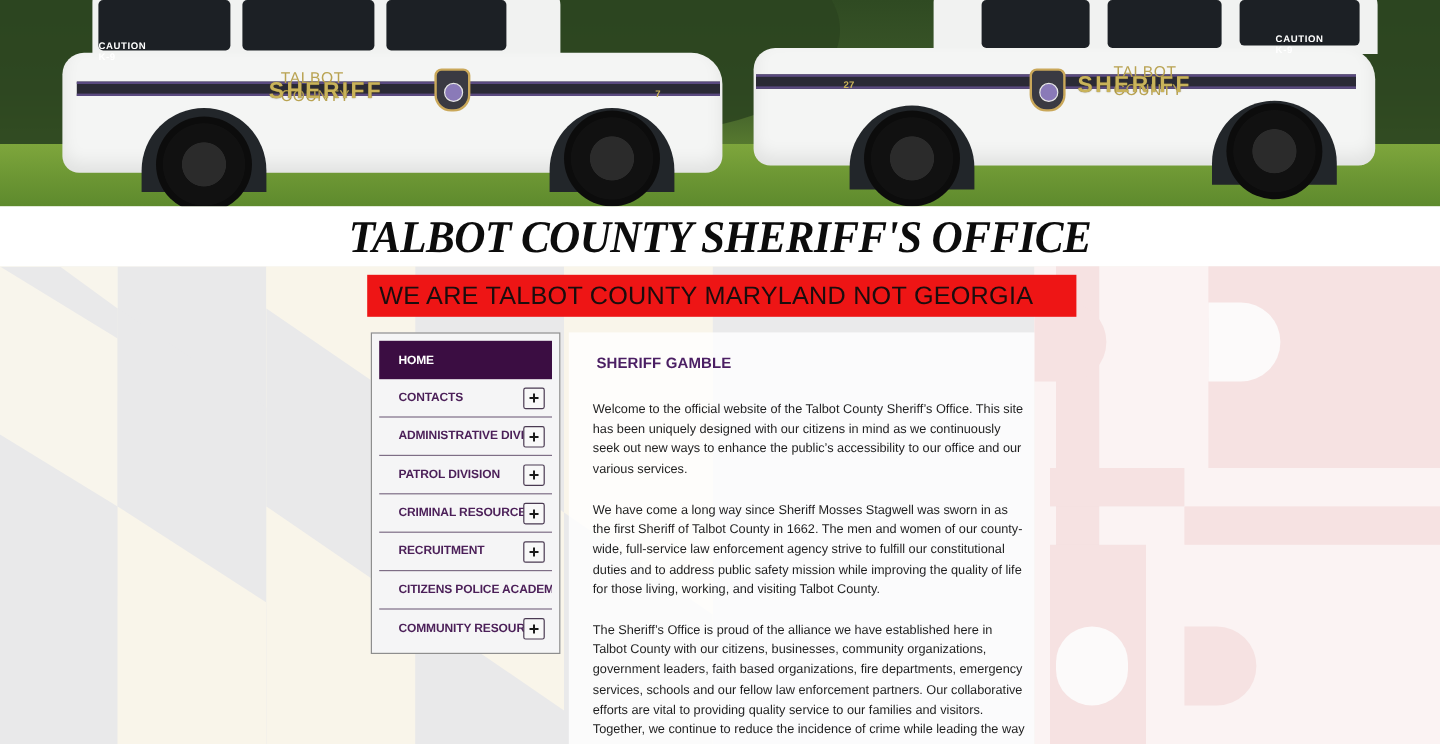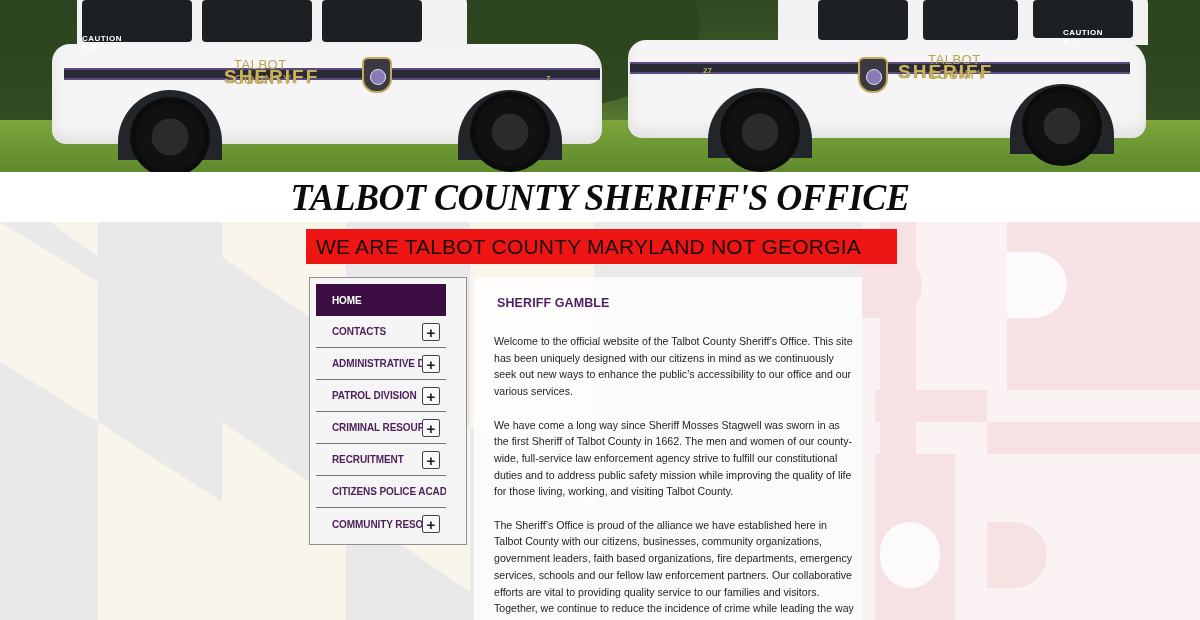--- a/index.html
+++ b/index.html
@@ -76,21 +76,21 @@
       position: absolute; left: 306px; top: 229px; width: 591px; height: 35px; background: #ee1515;
       display: flex; align-items: center; padding-left: 10px;
     }
     .alert-text {
       font-family: "Liberation Sans", sans-serif; font-size: 21px; color: #1b0d0d; letter-spacing: 0.2px; text-align: center;
     }
 
     
     .sidebar {
       position: absolute; left: 309px; top: 277px; width: 158px; height: 268px;
-      background: #f5f5f6; border: 1px solid #8e8e8e; padding: 6px 20px 0 6px;
+      background: #f5f5f6; border: 1px solid #8e8e8e; padding: 6px 6px 0 6px;
     }
     .nav-item {
       position: relative; height: 32px; display: flex; align-items: center; padding-left: 16px;
       border-bottom: 1px solid #7e6e86; cursor: pointer;
     }
     .nav-item:last-child { border-bottom: none; }
     .nav-item.active { background: #3b0d42; border-bottom: none; }
     .nav-item .label {
       font-size: 10px; font-weight: bold; color: #4b1f58; white-space: nowrap; overflow: hidden;
       width: 108px; letter-spacing: -0.1px;

